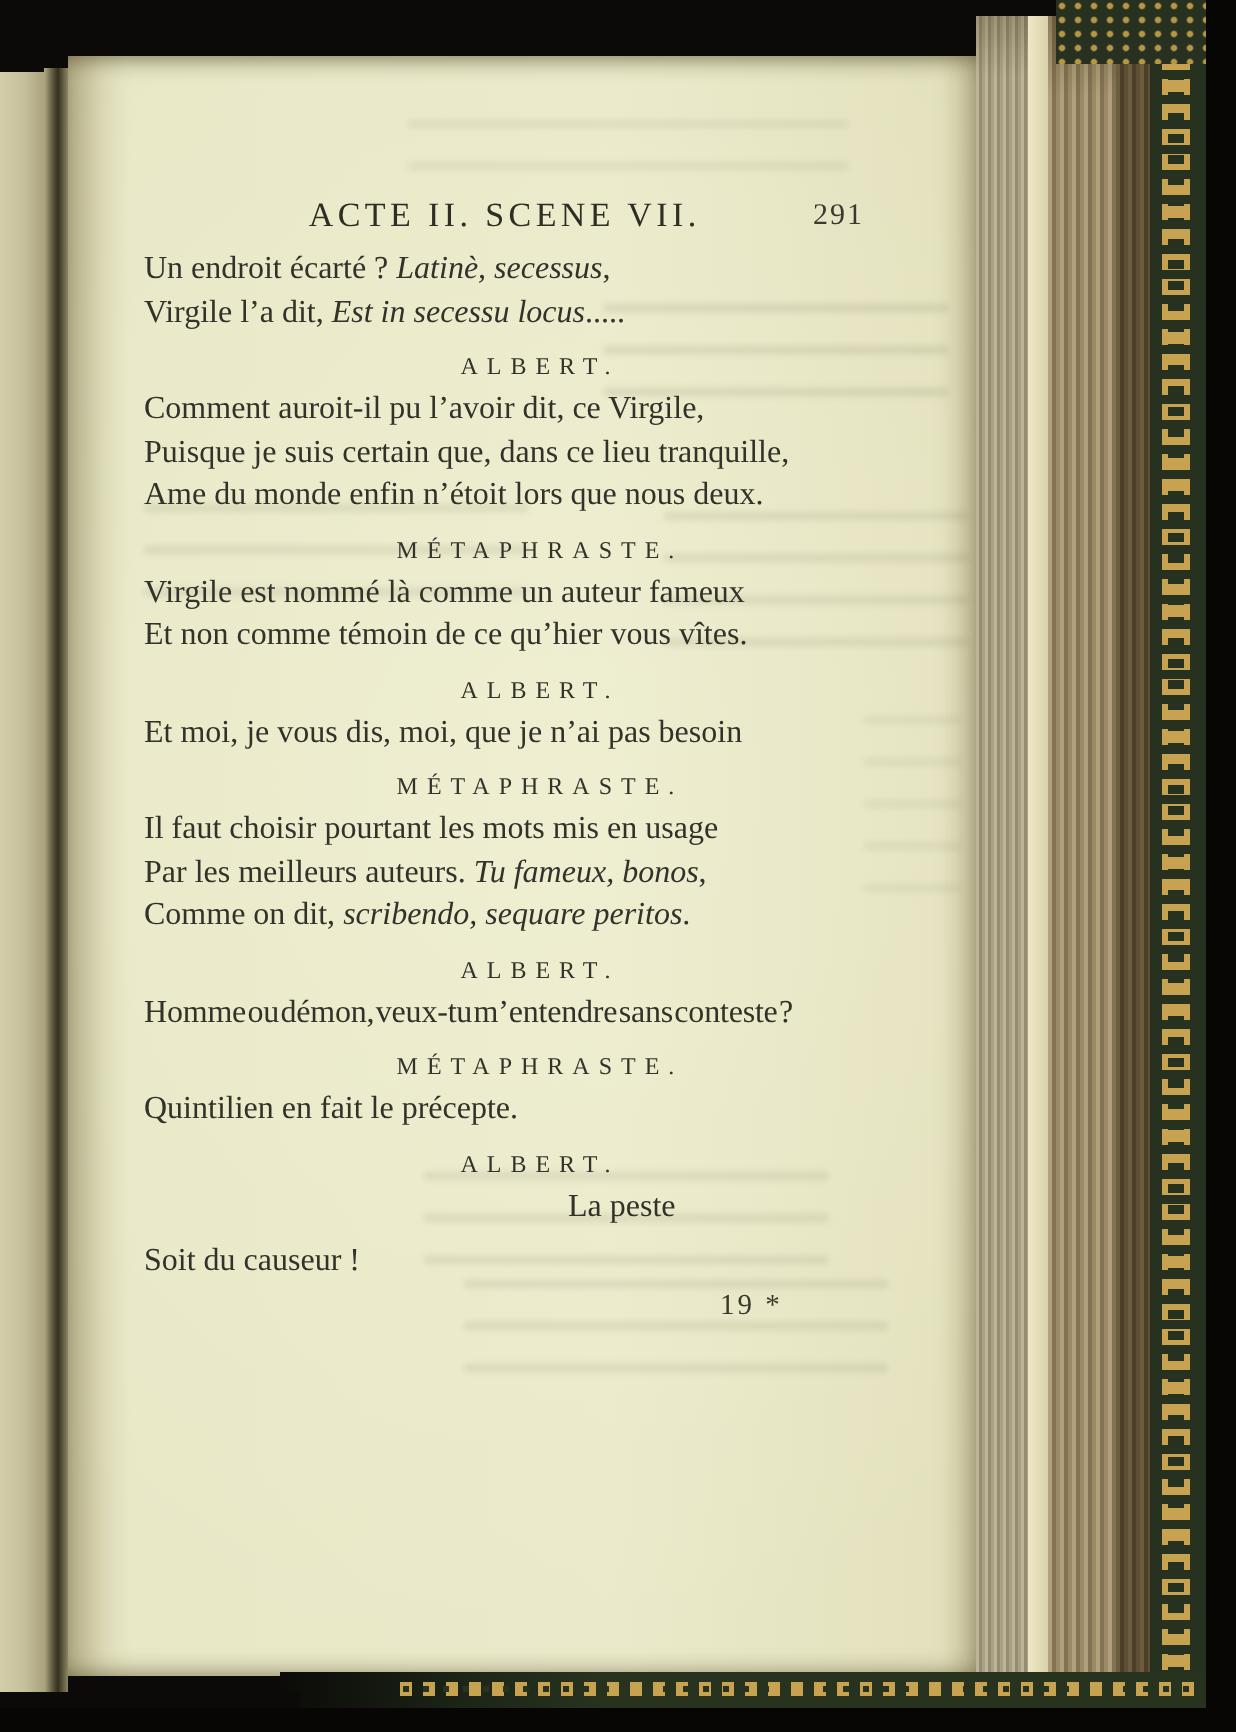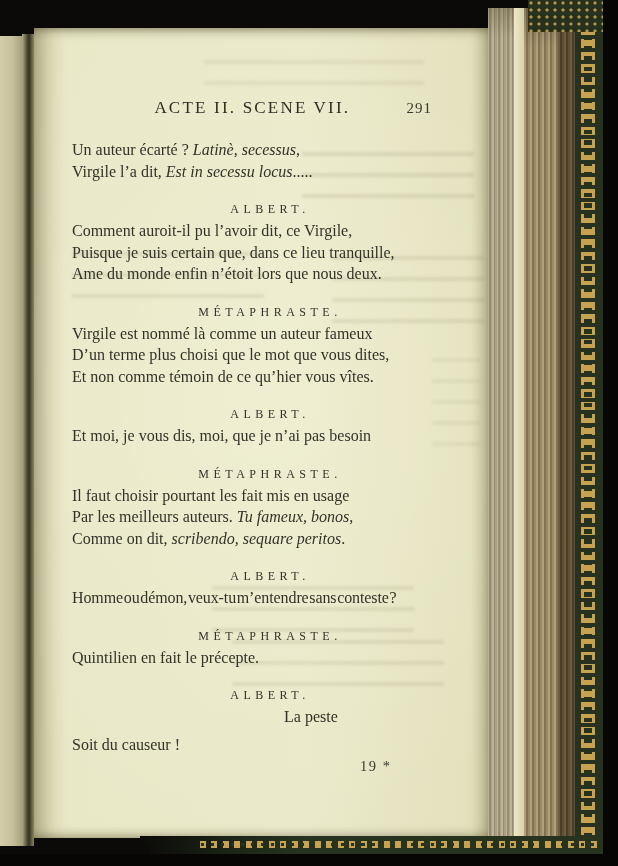--- a/index.html
+++ b/index.html
@@ -41,36 +41,36 @@
   .s1 { left:170px; top:32px;  width:220px; height:42px; opacity:.35; }
   .s2 { left:268px; top:124px; width:172px; height:62px; }
   .s3 { left:38px;  top:224px; width:192px; height:62px; opacity:.45; }
   .s4 { left:298px; top:228px; width:152px; height:72px; opacity:.45; }
   .s5 { left:398px; top:330px; width:48px;  height:100px; opacity:.3; }
   .s6 { left:178px; top:558px; width:202px; height:46px; opacity:.45; }
   .s7 { left:198px; top:612px; width:212px; height:58px; opacity:.45; }
 
   
   .text-col { position:relative; padding:70px 24px 0 38px; color:#33322a; }
-  .header { position:relative; height:20px; margin-bottom:21px; }
+  .header { position:relative; height:20px; margin-bottom:6px; }
   .header-title {
     position:absolute; left:50%; transform:translateX(-58%);
     font-size:17px; letter-spacing:2.2px; white-space:nowrap; color:#2f2e26;
   }
   .page-number { position:absolute; right:32px; top:2px; font-size:15px; letter-spacing:1px; color:#3a392f; }
 
   .verse { font-size:16px; line-height:21.5px; white-space:nowrap; }
   .verse .it { font-style:italic; }
   .verse.tight { word-spacing:-3.2px; letter-spacing:-.1px; }
   .verse.hemistich { padding-left:212px; }
   .verse.gap-top { margin-top:6px; }
 
   .speaker {
     text-align:center; font-size:12px; letter-spacing:4.5px;
-    margin:20px 0 3px; color:#34332b; text-indent:4px;
+    margin:9px 0 3px; color:#34332b; text-indent:4px;
   }
 
   .signature { margin-top:3px; padding-left:288px; font-size:14.5px; letter-spacing:1.5px; color:#3a392f; }
 
   
   .edge { position:absolute; top:8px; height:848px; }
   .edge-b1 { left:488px; width:26px;
     background:
       linear-gradient(180deg, rgba(60,50,25,.25) 0, rgba(0,0,0,0) 30px),
       repeating-linear-gradient(90deg,#bdb497 0 1.5px,#958c72 1.5px 3px,#aaa184 3px 4.5px);
@@ -135,34 +135,33 @@
     <div class="smudge s6"></div>
     <div class="smudge s7"></div>
 
     <div class="text-col">
       <div class="header">
         <span class="header-title">ACTE II. SCENE VII.</span>
         <span class="page-number">291</span>
       </div>
 
       <div class="blocks">
-          <div class="verse"><span class="rm">Un auteur écarté ? </span><span class="it">Latinè, secessus</span><span class="rm">,</span></div>
+          <div class="verse"><span class="rm">Un endroit écarté ? </span><span class="it">Latinè, secessus</span><span class="rm">,</span></div>
           <div class="verse"><span class="rm">Virgile l’a dit, </span><span class="it">Est in secessu locus</span><span class="rm">.....</span></div>
           <div class="speaker">ALBERT.</div>
           <div class="verse"><span class="rm">Comment auroit-il pu l’avoir dit, ce Virgile,</span></div>
           <div class="verse"><span class="rm">Puisque je suis certain que, dans ce lieu tranquille,</span></div>
           <div class="verse"><span class="rm">Ame du monde enfin n’étoit lors que nous deux.</span></div>
           <div class="speaker">MÉTAPHRASTE.</div>
           <div class="verse"><span class="rm">Virgile est nommé là comme un auteur fameux</span></div>
-          <div class="verse"><span class="rm">D’un terme plus choisi que le mot que vous dites,</span></div>
           <div class="verse"><span class="rm">Et non comme témoin de ce qu’hier vous vîtes.</span></div>
           <div class="speaker">ALBERT.</div>
           <div class="verse"><span class="rm">Et moi, je vous dis, moi, que je n’ai pas besoin</span></div>
           <div class="speaker">MÉTAPHRASTE.</div>
-          <div class="verse"><span class="rm">Il faut choisir pourtant les fait mis en usage</span></div>
+          <div class="verse"><span class="rm">Il faut choisir pourtant les mots mis en usage</span></div>
           <div class="verse"><span class="rm">Par les meilleurs auteurs. </span><span class="it">Tu fameux, bonos</span><span class="rm">,</span></div>
           <div class="verse"><span class="rm">Comme on dit, </span><span class="it">scribendo, sequare peritos</span><span class="rm">.</span></div>
           <div class="speaker">ALBERT.</div>
           <div class="verse tight"><span class="rm">Homme ou démon, veux-tu m’entendre sans conteste ?</span></div>
           <div class="speaker">MÉTAPHRASTE.</div>
           <div class="verse"><span class="rm">Quintilien en fait le précepte.</span></div>
           <div class="speaker">ALBERT.</div>
           <div class="verse hemistich"><span class="rm">La peste</span></div>
           <div class="verse gap-top"><span class="rm">Soit du causeur !</span></div>
         </div>

